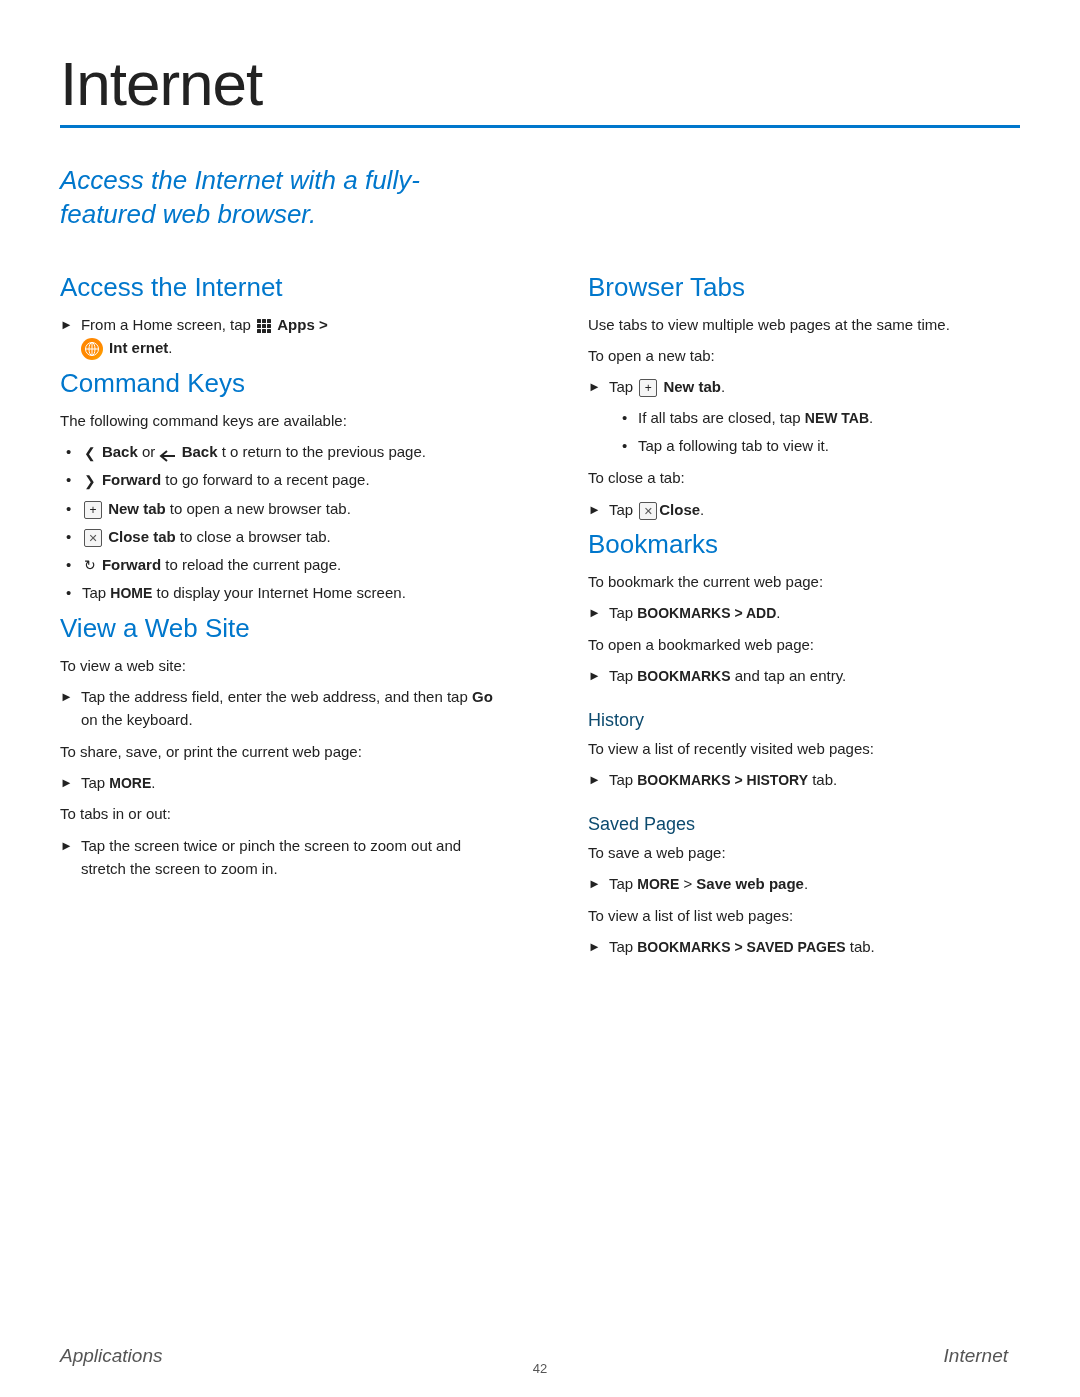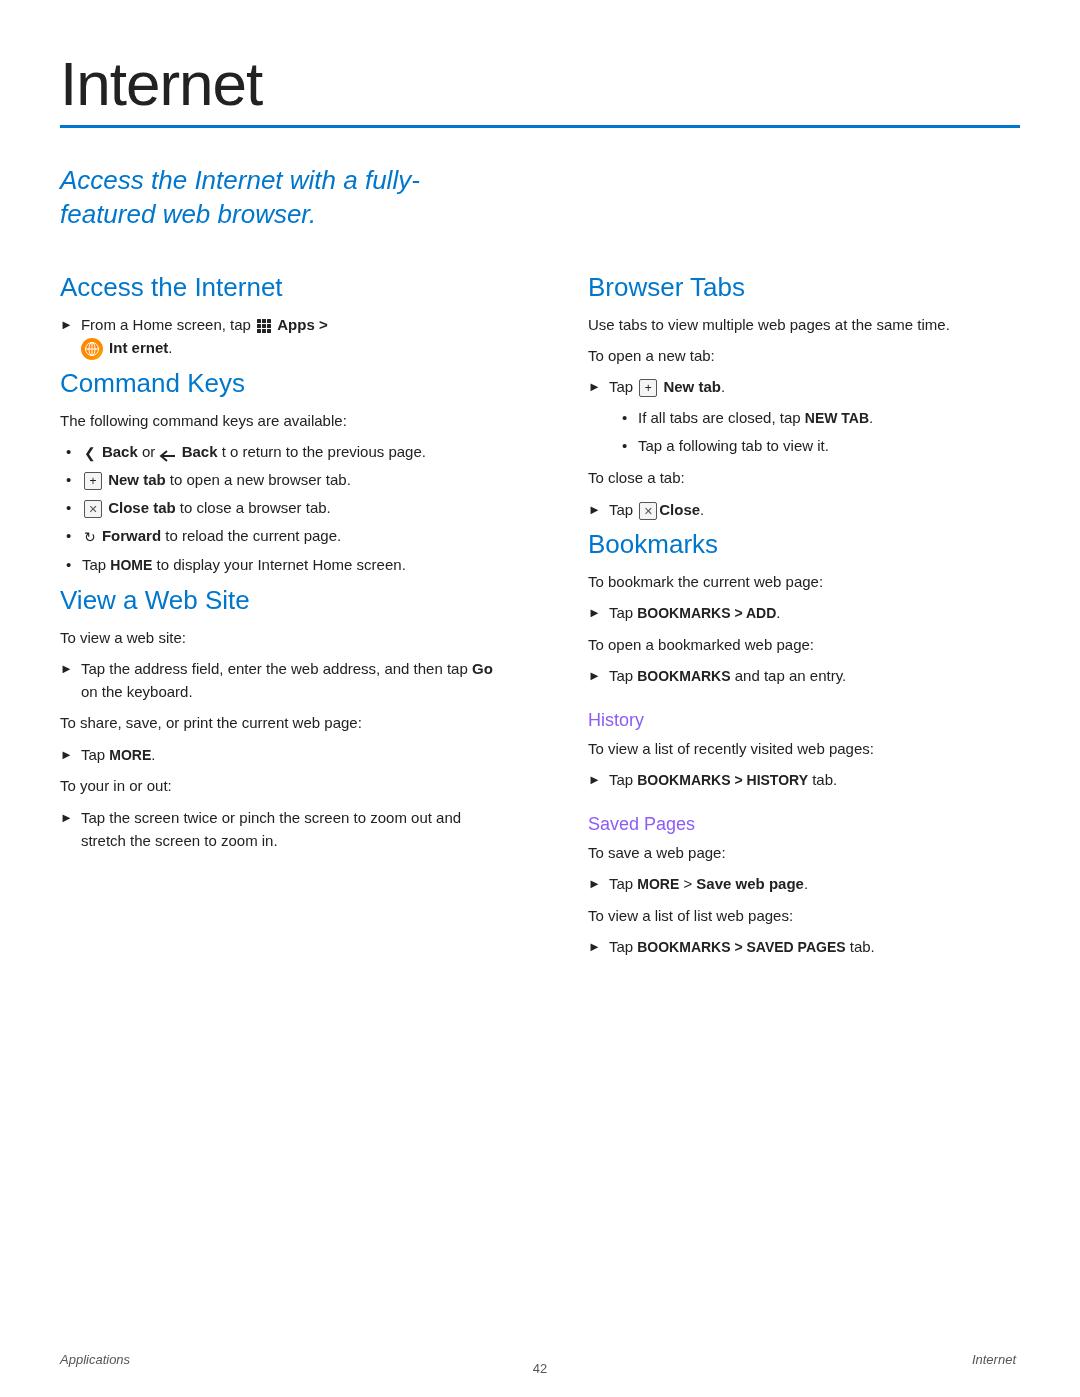--- a/index.html
+++ b/index.html
@@ -54,21 +54,21 @@
       font-weight: 400;
       color: #0077cc;
       margin-bottom: 10px;
     }
     h2.section-title:first-child {
       margin-top: 0;
     }
     h3.subsection-title {
       font-size: 18px;
       font-weight: 400;
-      color: #8b5cf6;
+      color: #0c4a6e;
       margin-bottom: 6px;
       margin-top: 22px;
     }
     p.body-text {
       font-size: 15px;
       line-height: 1.55;
       margin-bottom: 8px;
       color: #222;
     }
     ul.bullet-list {
@@ -170,25 +170,25 @@
       height: 4px;
       background: #222;
       border-radius: 0.5px;
     }
     .bold-upper { font-weight: 700; text-transform: uppercase; font-size: 14px; }
     .bold-text { font-weight: 700; }
     .footer {
       position: absolute;
       bottom: 30px;
       left: 0;
-      right: 4px;
+      right: 12px;
       display: flex;
       justify-content: space-between;
       padding: 0 60px;
-      font-size: 13px;
+      font-size: 19px;
       font-style: italic;
       color: #555;
     }
     .footer-center {
       position: absolute;
       bottom: 21px;
       left: 50%;
       transform: translateX(-50%);
       font-size: 13px;
       color: #555;
@@ -260,20 +260,24 @@
           <span class="bold-text">Back</span> or
           <span style="display:inline-block;width:18px;height:14px;vertical-align:middle;">
             <svg width="18" height="14" viewBox="0 0 18 14">
                 <path d="M8 2 L2 7 L8 12" stroke="#222" stroke-width="2" fill="none"></path>
                 <line x1="2" y1="7" x2="16" y2="7" stroke="#222" stroke-width="2"></line>
               </svg>
           </span>
           <span class="bold-text">Back</span> t o return to the previous page.
         </li>
         <li>
+          <span class="icon-chevron-right">❯</span>
+          <span class="bold-text">Forward</span> to go forward to a recent page.
+        </li>
+        <li>
           <span class="icon-inline">+</span>
           <span class="bold-text">New tab</span> to open a new browser tab.
         </li>
         <li>
           <span class="icon-x">✕</span>
           <span class="bold-text">Close tab</span> to close a browser tab.
         </li>
         <li>
           <span class="icon-refresh">↻</span>
           <span class="bold-text">Forward</span> to reload the current page.
@@ -291,21 +295,21 @@
           Tap the address field, enter the web address, and then tap <span class="bold-text">Go</span> on the keyboard.
         </span>
       </div>
       <p class="body-text">To share, save, or print the current web page:</p>
       <div class="arrow-item">
         <span class="arrow-icon">►</span>
         <span class="content">
           Tap <span class="bold-upper">MORE</span>.
         </span>
       </div>
-      <p class="body-text">To your in or out:</p>
+      <p class="body-text">To tabs in or out:</p>
       <div class="arrow-item">
         <span class="arrow-icon">►</span>
         <span class="content">Tap the screen twice or pinch the screen to zoom out and stretch the screen to zoom in.</span>
       </div>
     </div>
 
     <div class="col-right">
 
       <h2 class="section-title" style="margin-top:0;">Browser Tabs</h2>
       <p class="body-text">Use tabs to view multiple web pages at the same time.</p>

